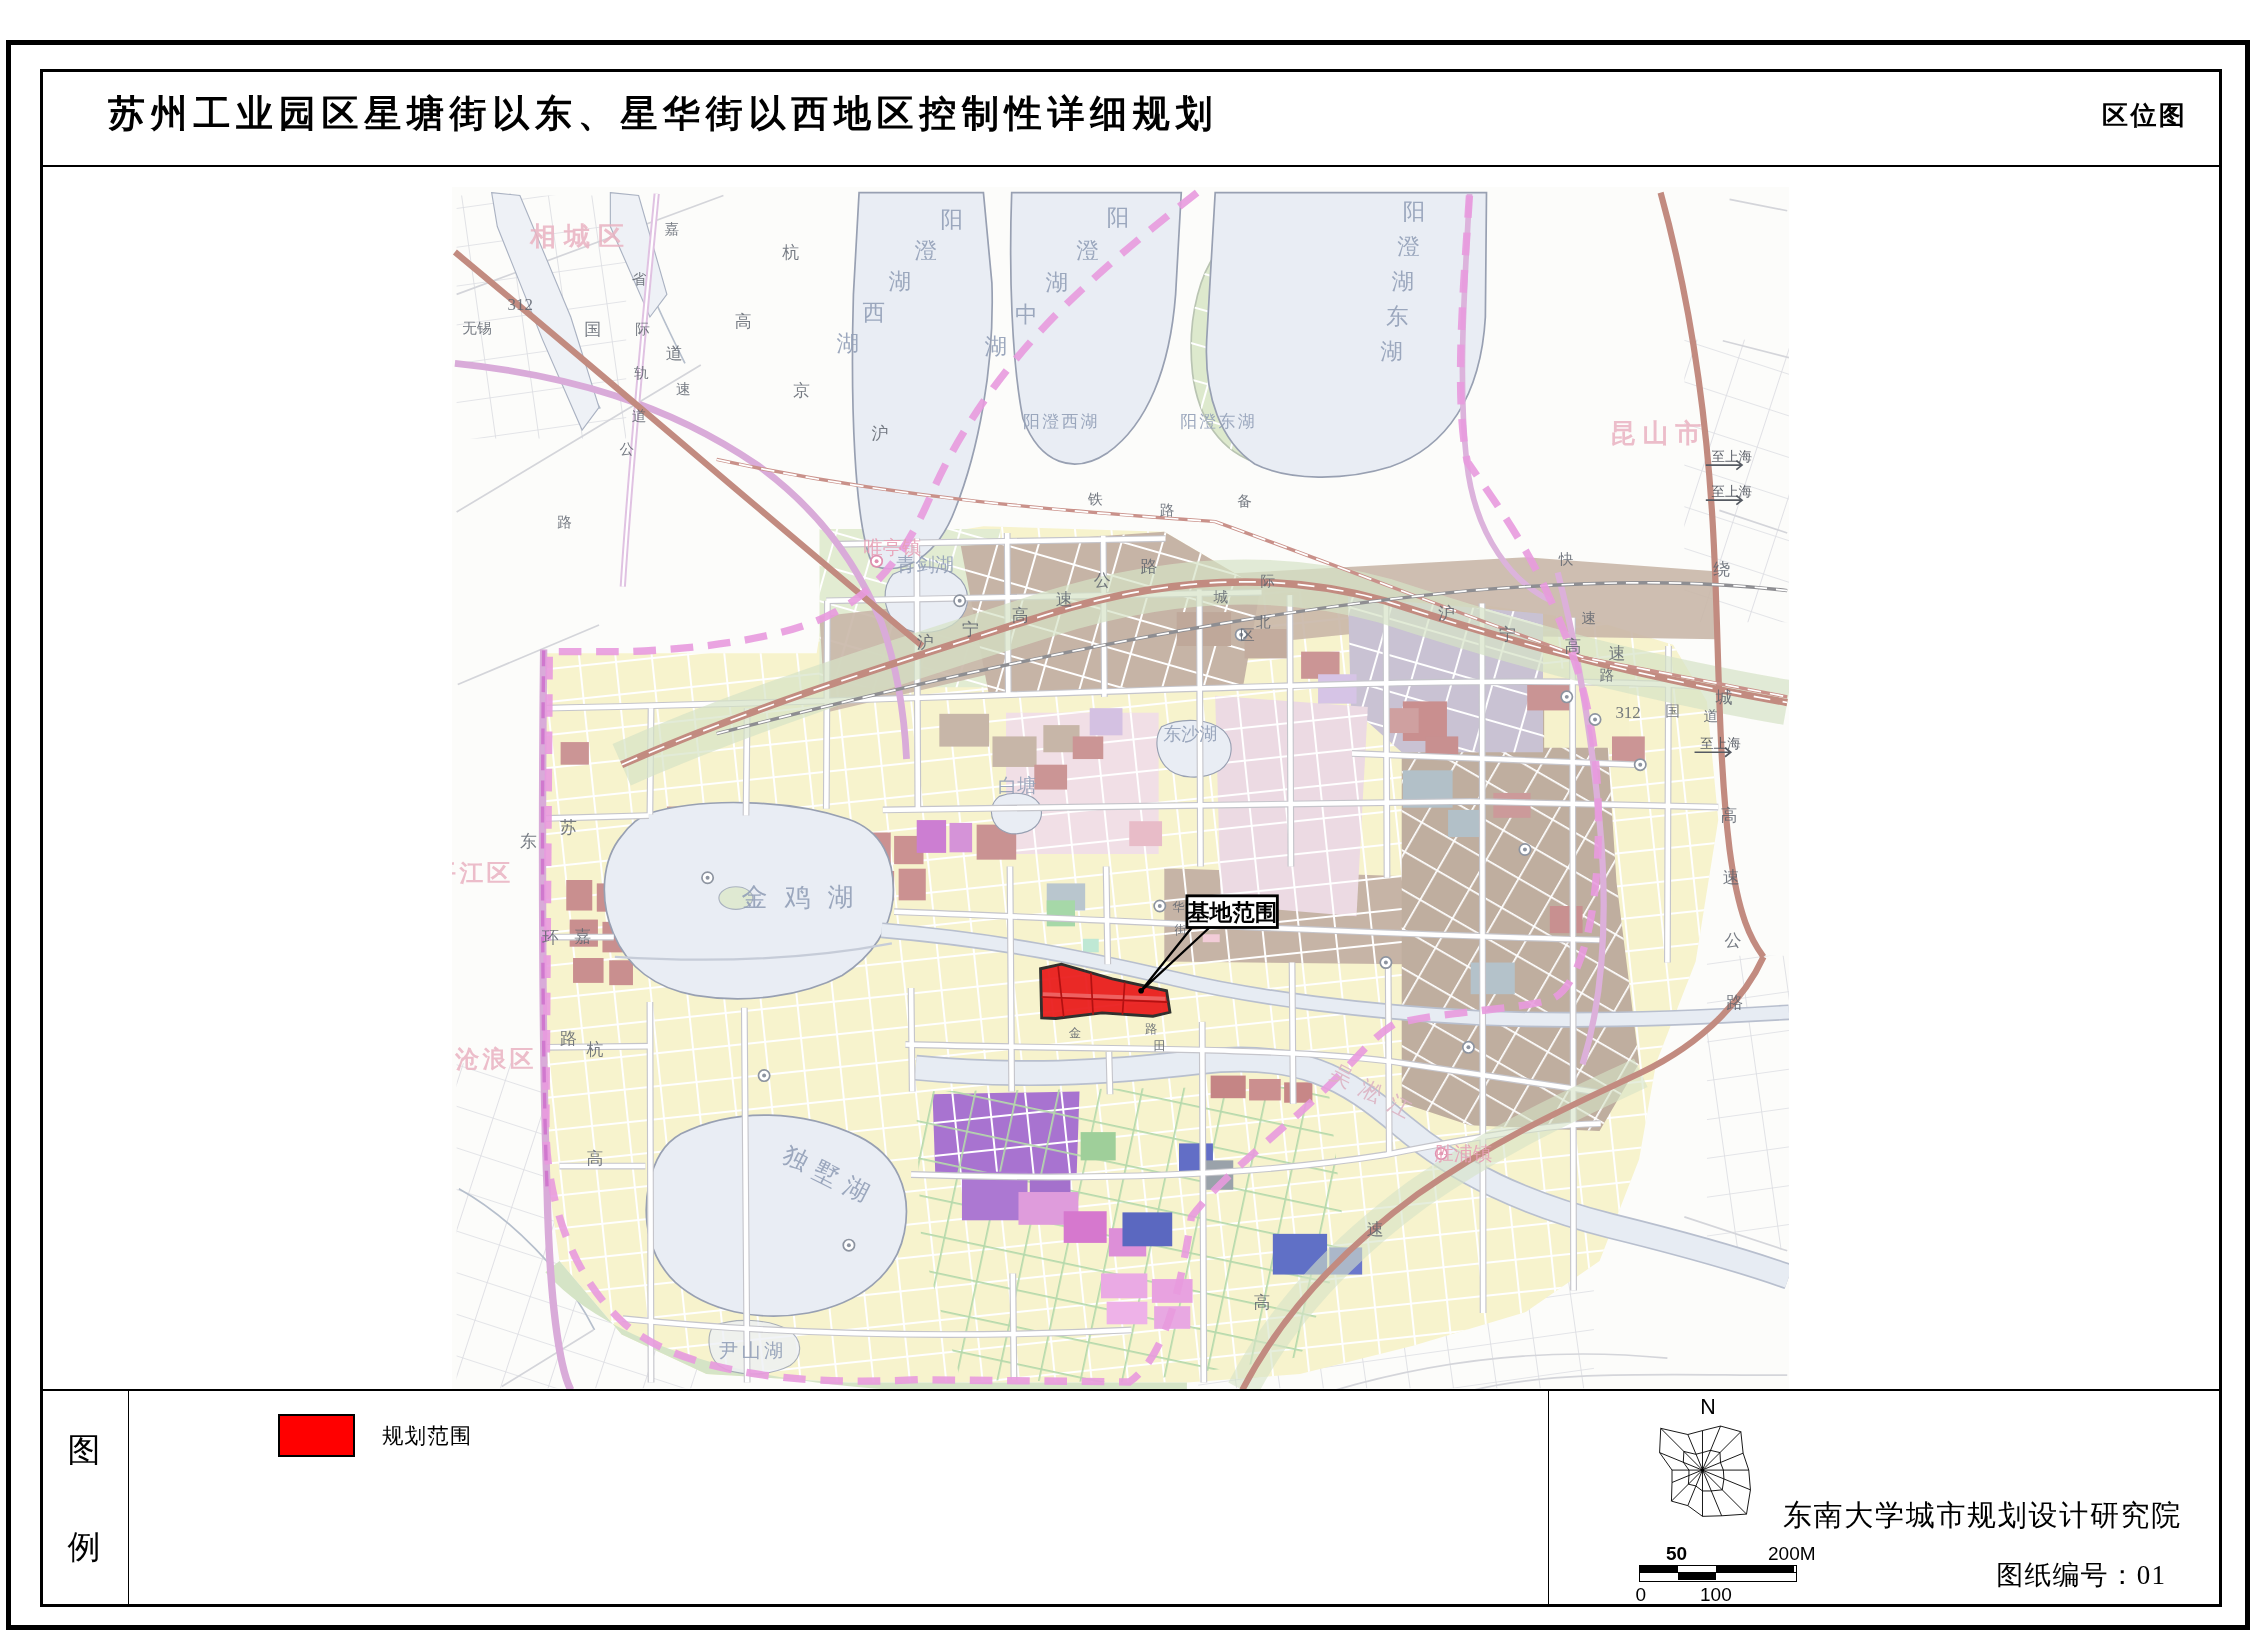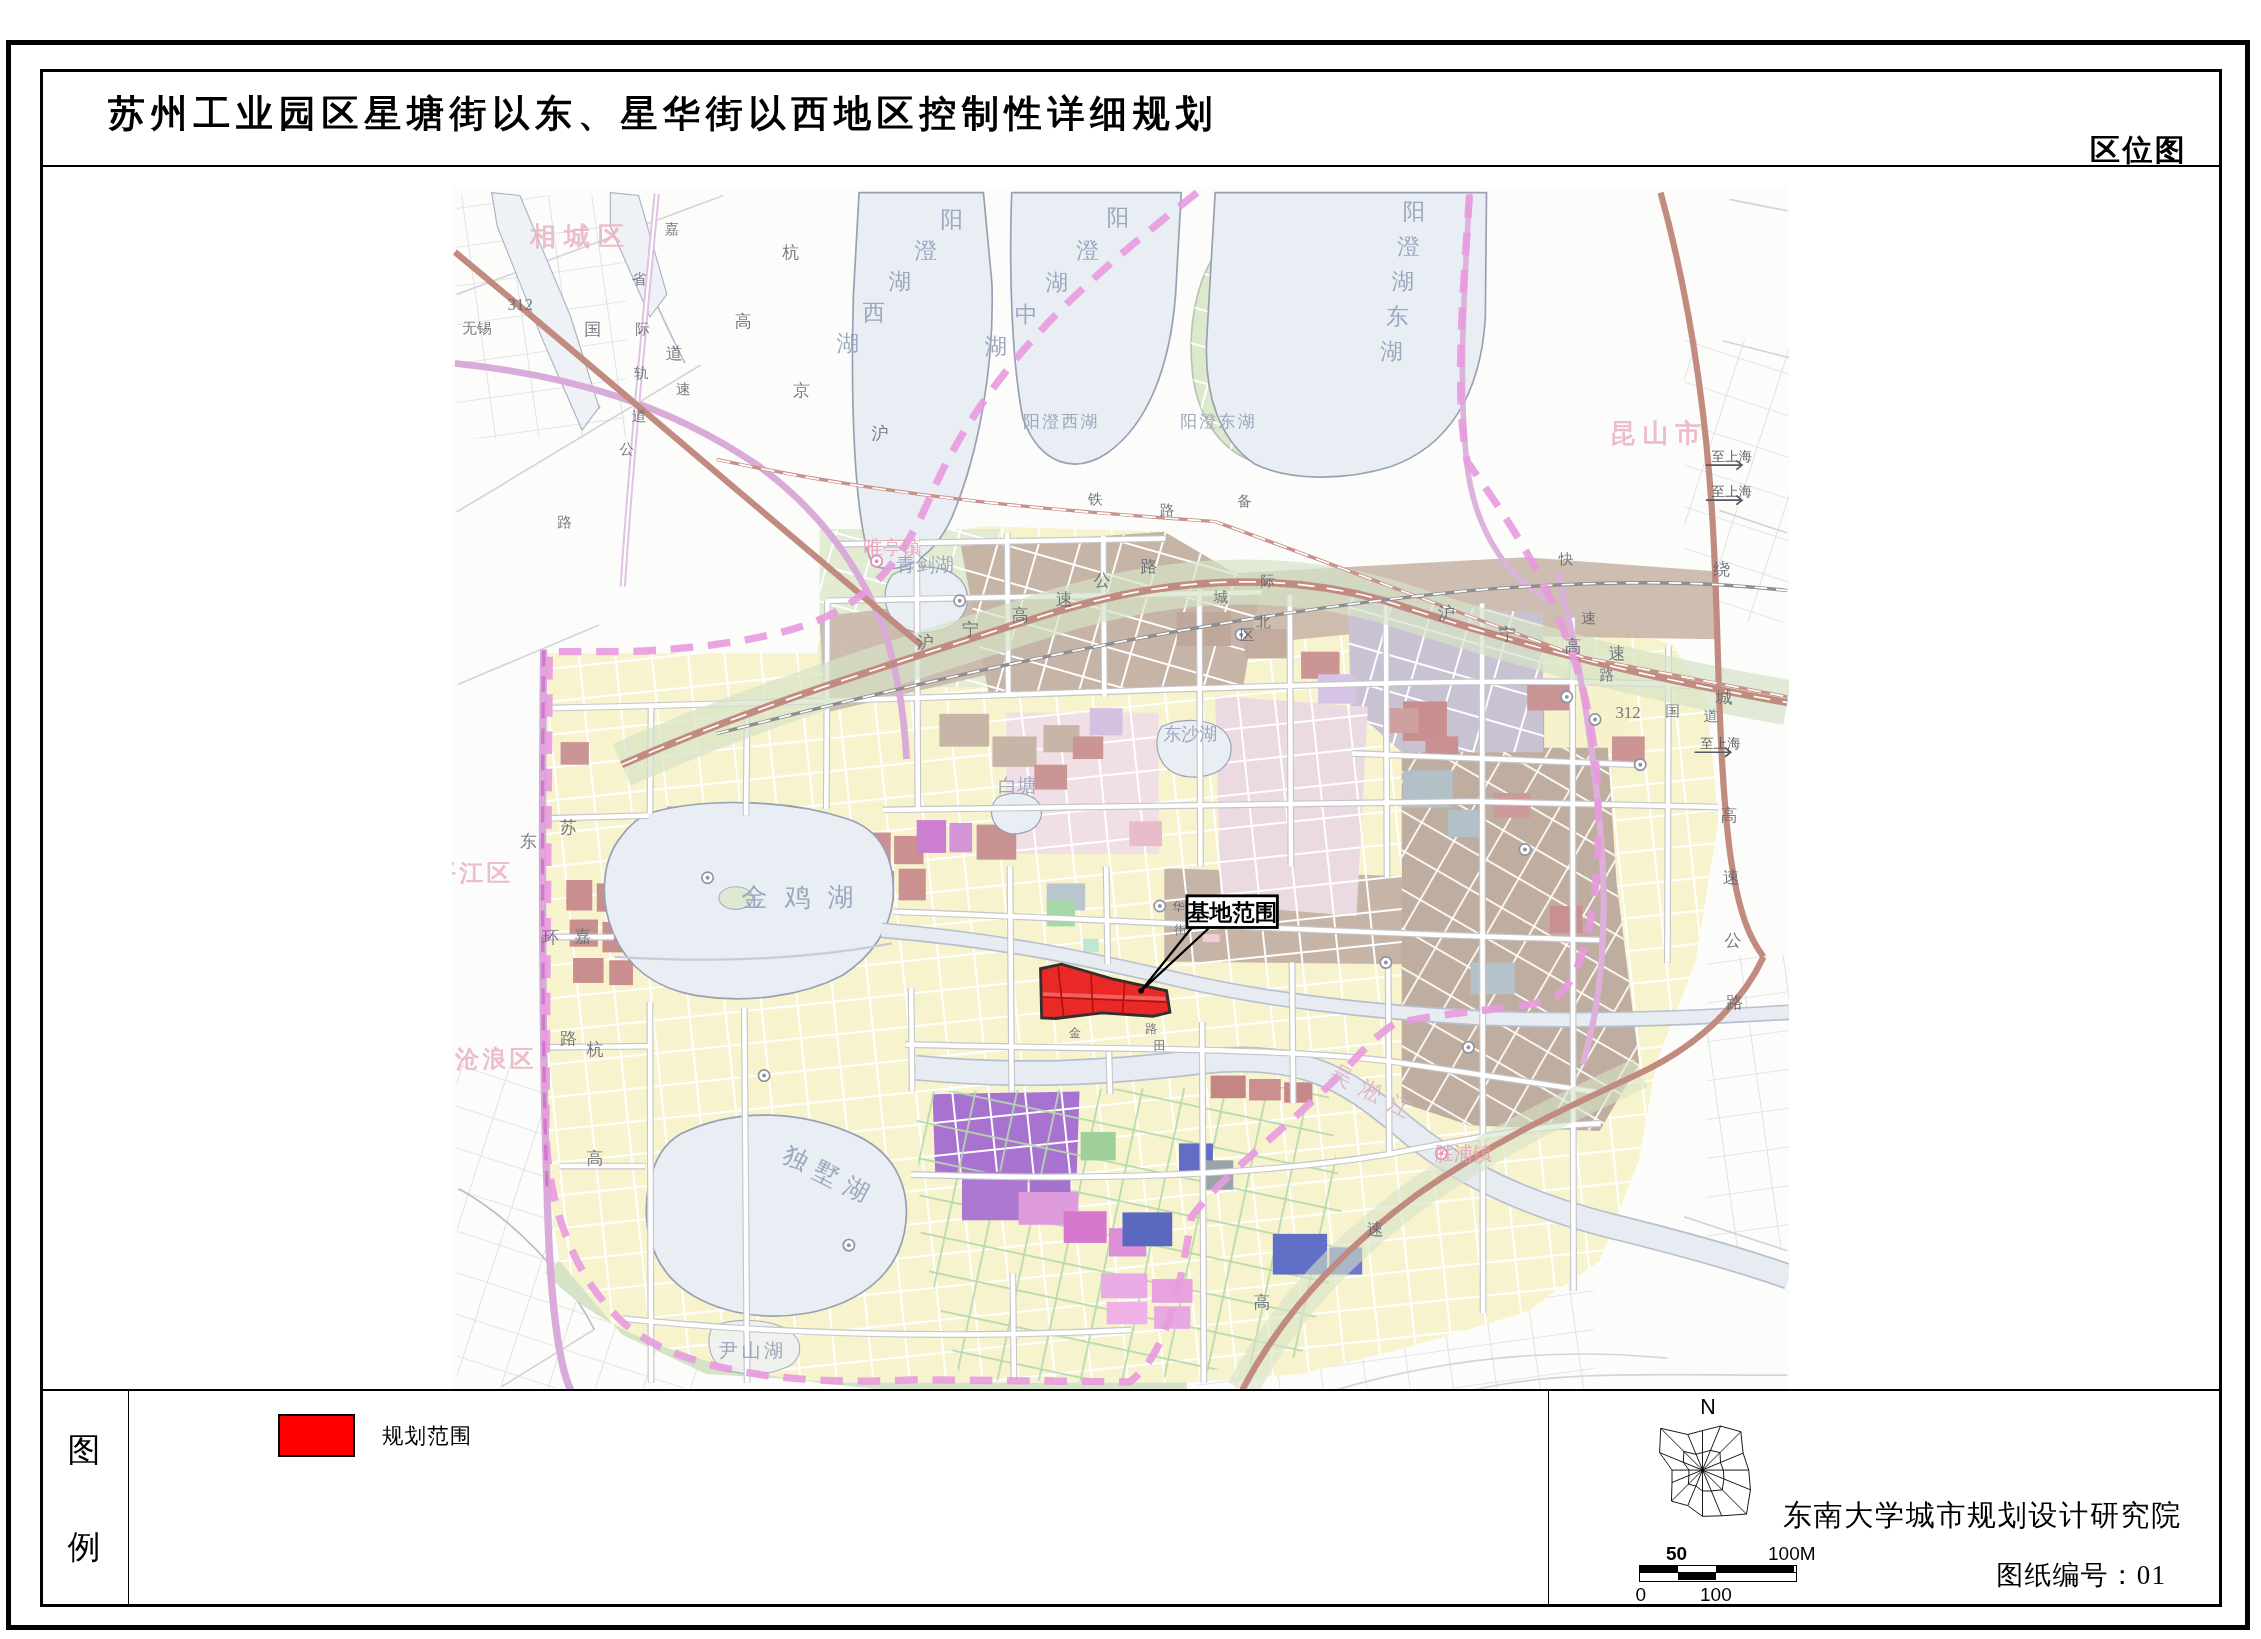--- a/index.html
+++ b/index.html
@@ -8,21 +8,21 @@
   
   #outer-border{position:absolute;left:5.7px;top:40px;width:2244px;height:1590px;
                 border:5.7px solid #000;box-sizing:border-box;}
   #inner-frame{position:absolute;left:40px;top:69px;width:2182px;height:1538px;
                border:3.4px solid #000;box-sizing:border-box;background:#fff;}
   #title-bar{position:absolute;left:40px;top:69px;width:2182px;height:98px;
              border-bottom:2.3px solid #000;box-sizing:border-box;}
   #page-title{position:absolute;left:68px;top:20.4px;font-family:"Liberation Sans",sans-serif;
               font-weight:700;font-size:37px;letter-spacing:5.7px;white-space:nowrap;}
   #corner-label{position:absolute;right:35px;top:29px;font-family:Liberation Sans, sans-serif;
-                font-weight:700;font-size:30px;letter-spacing:2.3px;margin-top:32px;}
+                font-weight:700;font-size:26px;letter-spacing:2.3px;}
   
   #bottom-band{position:absolute;left:40px;top:1389px;width:2182px;height:218px;
                border-top:2.3px solid #000;box-sizing:border-box;}
   #legend-col{position:absolute;left:0;top:0;width:89px;height:100%;border-right:1.7px solid #000;
               box-sizing:border-box;display:flex;flex-direction:column;justify-content:space-around;
               align-items:center;font-size:33px;padding:10.2px 0;}
   #legend-items{position:absolute;left:89px;top:0;width:1419px;height:100%;}
   .legend-item{position:absolute;left:126px;top:22.6px;display:flex;align-items:center;margin-left:23px;}
   .legend-swatch{width:77px;height:43px;border:2.3px solid #000;box-sizing:border-box;}
   .legend-label{font-size:21.5px;margin-left:27px;letter-spacing:1.1px;}
@@ -415,21 +415,21 @@
             <path d="M132,70 L132,222 M164,62 L106,203 M200,72 L77,195 M204,110 L78,162 M214,140 L78,140 M217,175 L56,109 M210,218 L58,66 M166,221 L106,77"></path>
           </g>
           <circle cx="132" cy="140" r="3" fill="#000"></circle>
         </svg>
       </div>
       <div id="institute">东南大学城市规划设计研究院</div>
       <div id="sheet-no">图纸编号：01</div>
       <div id="scalebar">
         <div id="sb-top-labels">
             <span class="sb-label" style="left: 27px; top: 0px; font-weight: bold;">50</span>
-            <span class="sb-label" style="left: 129px; top: 0px;">100M</span>
+            <span class="sb-label" style="left: 129px; top: 0px;">200M</span>
           </div>
         <div id="sb-bar">
           <div class="sb-row sb-top">
             <div style="width:38px;background:#000"></div>
               <div style="width:38px;background:#fff"></div>
               <div style="width:78px;background:#000"></div>
           </div>
           <div class="sb-row">
             <div style="width:38px;background:#fff"></div>
               <div style="width:38px;background:#000"></div>

